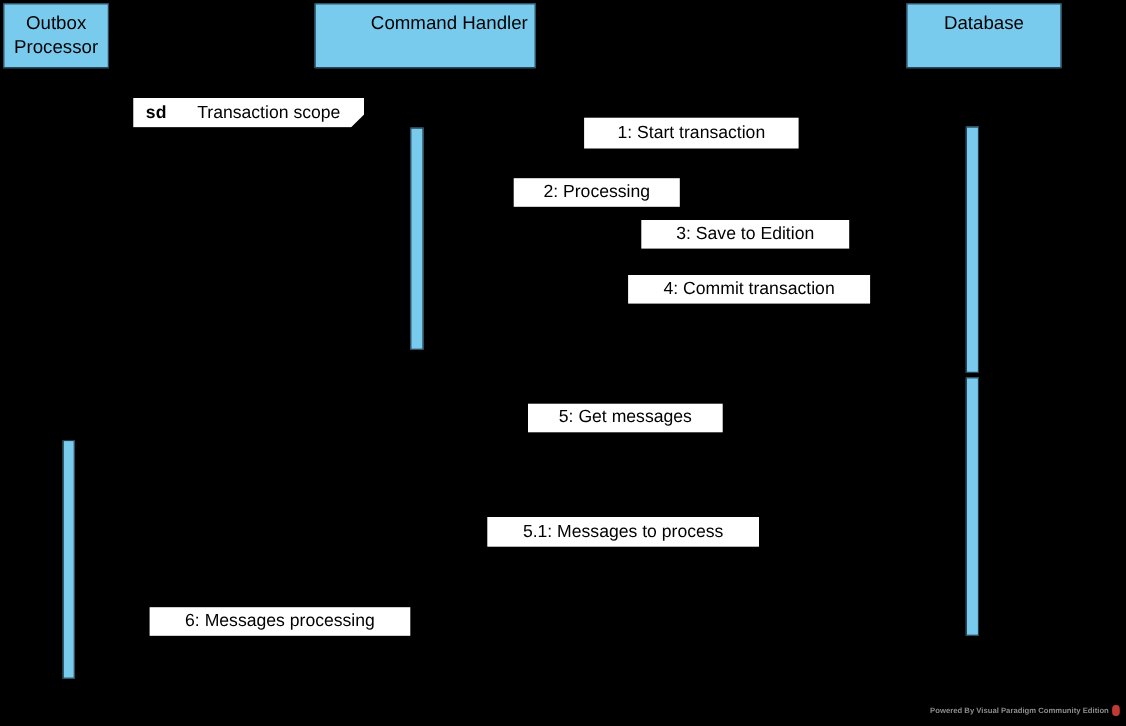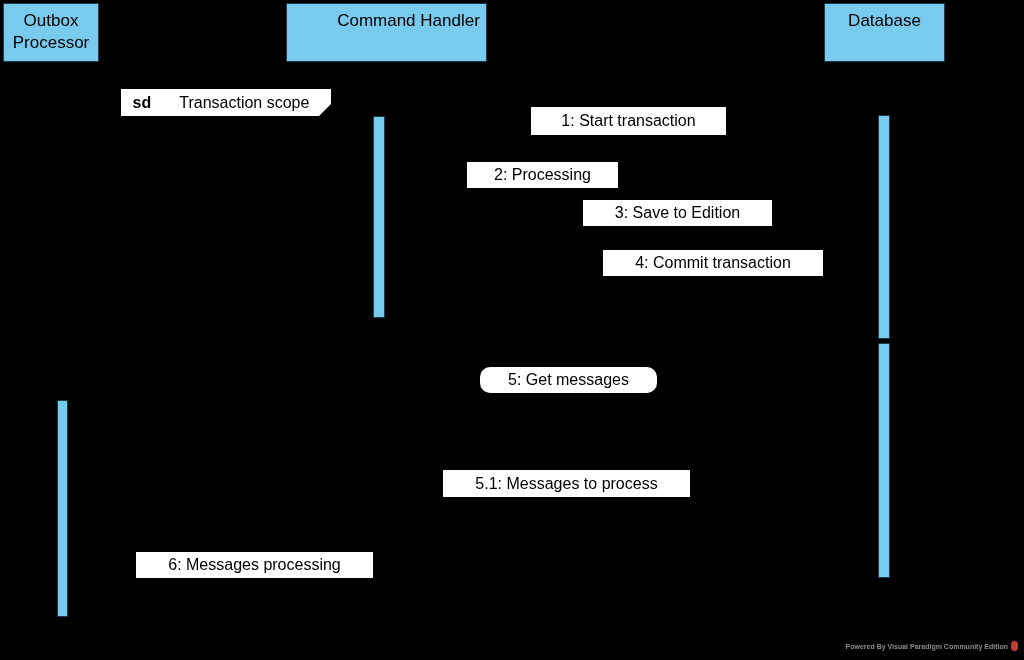--- a/index.html
+++ b/index.html
@@ -28,21 +28,21 @@
     border: 1.5px solid var(--participant-border);
     color: #000;
     font-size: 17px;
     line-height: 1.32;
     text-align: center;
     padding-top: 6px;
     white-space: pre-line;
   }
   .p-outbox   { left: 3px;   width: 96px; }
   .p-command  { left: 286px; width: 201px; padding-left: 44px; }
-  .p-database { left: 824px; width: 121px; }
+  .p-database { left: 824px; width: 141px; }
 
   .fragment-tag {
     position: absolute;
     left: 121px; top: 89px;
     width: 210px; height: 27px;
     background: var(--label-bg);
     color: var(--label-text);
     font-size: 16px;
     display: flex;
     align-items: center;
@@ -71,22 +71,22 @@
     color: var(--label-text);
     font-size: 16px;
     display: flex;
     align-items: center;
     justify-content: center;
     white-space: nowrap;
   }
   .m1 { left: 531px; top: 107px; width: 195px; height: 28px; }
   .m2 { left: 440px; top: 162px; width: 151px; margin-left: 27px; }
   .m3 { left: 583px; top: 200px; width: 189px; }
-  .m4 { left: 571px; top: 250px; width: 220px; margin-left: 32px; }
-  .m5 { left: 480px; top: 367px; width: 177px; border-radius: 10px; }
+  .m4 { left: 571px; top: 250px; width: 220px; }
+  .m5 { left: 480px; top: 367px; width: 177px; }
   .m6 { left: 443px; top: 470px; width: 247px; height: 27px; }
   .m7 { left: 136px; top: 552px; width: 237px; }
 
   .watermark {
     position: absolute;
     top: 641px; right: 6px;
     display: flex;
     align-items: center;
     gap: 3px;
   }

